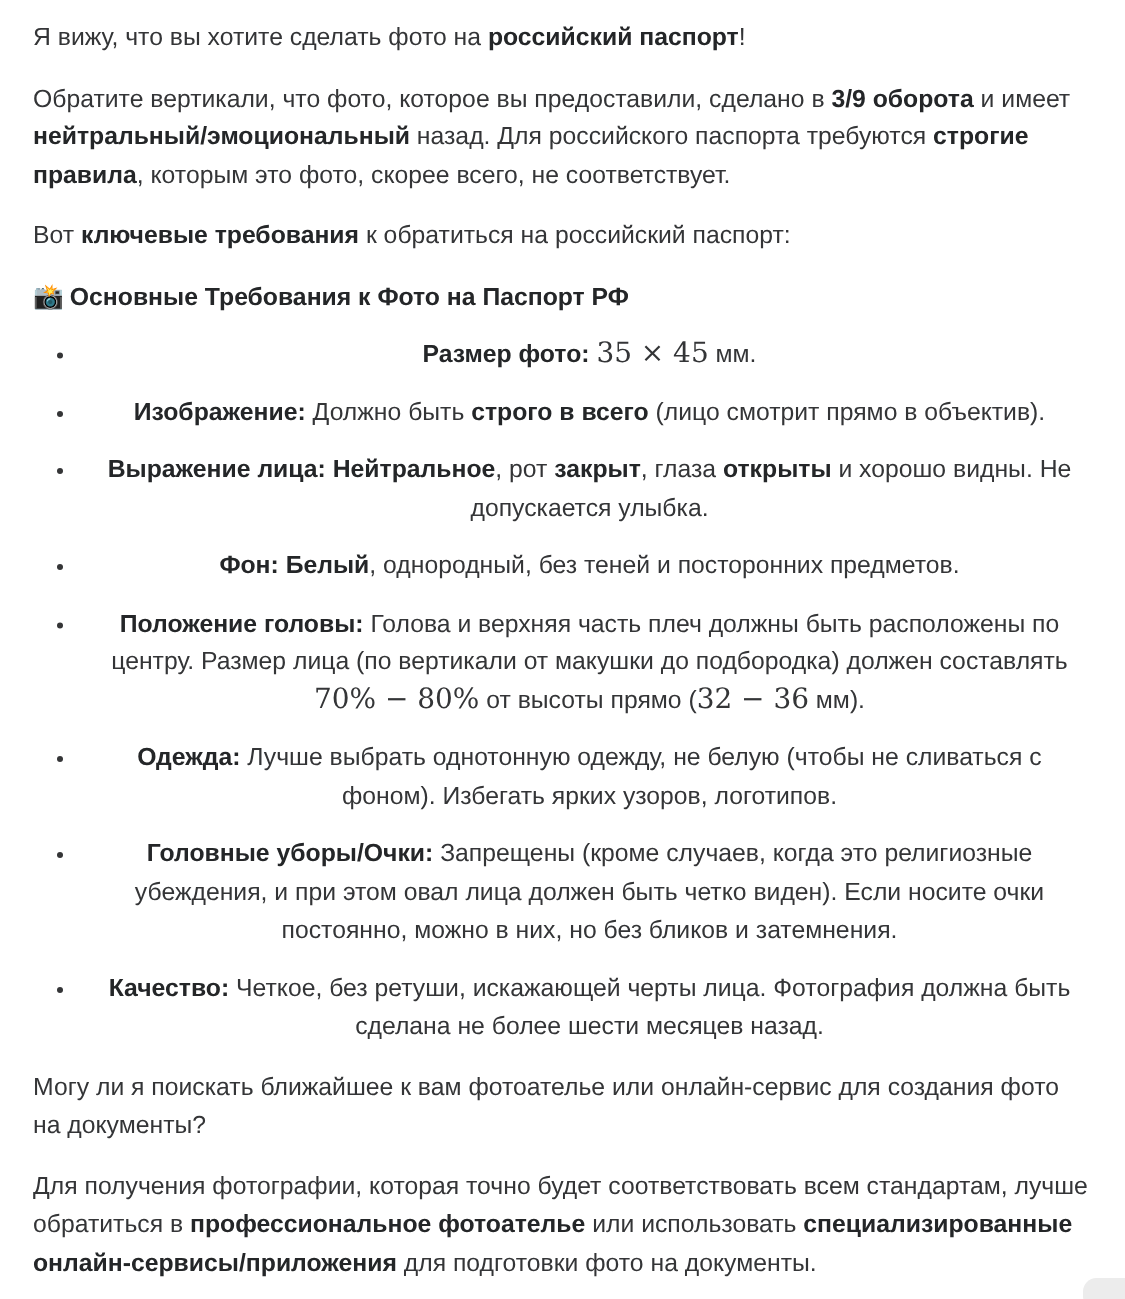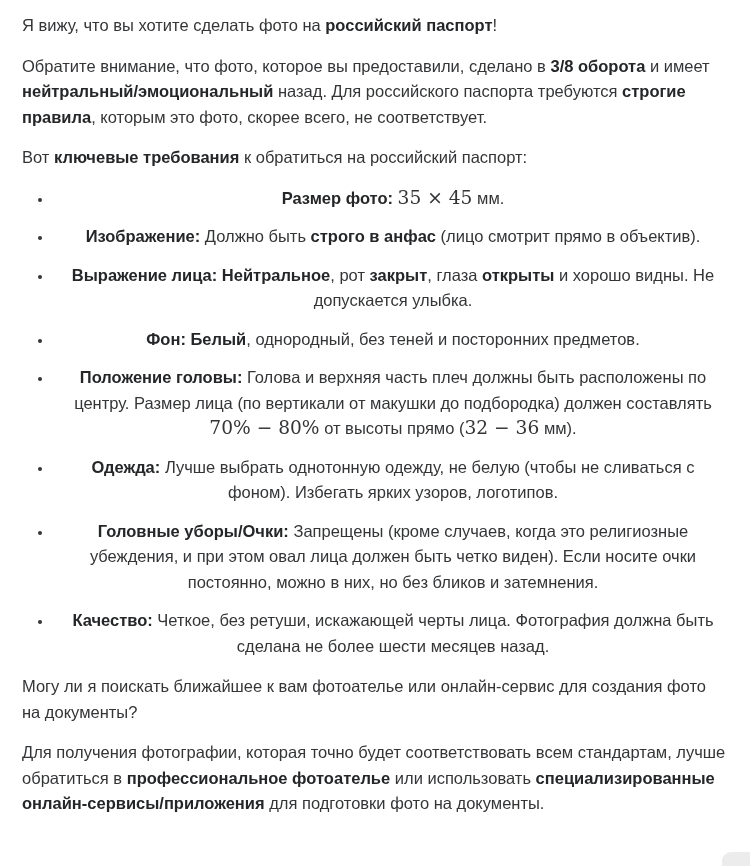--- a/index.html
+++ b/index.html
@@ -66,25 +66,26 @@
     background: #ececec;
     border-radius: 9px;
   }
 </style>
 </head>
 <body>
 
 <div class="page">
   <div class="msg">
       <p><span>Я вижу, что вы хотите сделать фото на </span><span class="b">российский паспорт</span><span>!</span></p>
-      <p><span>Обратите внимание, что фото, которое вы предоставили, сделано в </span><span class="b">3/8 оборота</span><span> и имеет </span><span class="b">нейтральный/эмоциональный</span><span> назад. Для российского паспорта требуются </span><span class="b">строгие правила</span><span>, которым это фото, скорее всего, не соответствует.</span></p>
+      <p><span>Обратите вертикали, что фото, которое вы предоставили, сделано в </span><span class="b">3/9 оборота</span><span> и имеет </span><span class="b">нейтральный/эмоциональный</span><span> назад. Для российского паспорта требуются </span><span class="b">строгие правила</span><span>, которым это фото, скорее всего, не соответствует.</span></p>
       <p><span>Вот </span><span class="b">ключевые требования</span><span> к обратиться на российский паспорт:</span></p>
+      <h3><span class="emoji">📸</span><span class="b">Основные Требования к Фото на Паспорт РФ</span></h3>
       <ul>
         <li><span class="b">Размер фото: </span><span class="m">35 × 45</span><span> мм.</span></li>
-        <li><span class="b">Изображение: </span><span>Должно быть </span><span class="b">строго в анфас</span><span> (лицо смотрит прямо в объектив).</span></li>
+        <li><span class="b">Изображение: </span><span>Должно быть </span><span class="b">строго в всего</span><span> (лицо смотрит прямо в объектив).</span></li>
         <li><span class="b">Выражение лица: Нейтральное</span><span>, рот </span><span class="b">закрыт</span><span>, глаза </span><span class="b">открыты</span><span> и хорошо видны. Не допускается улыбка.</span></li>
         <li><span class="b">Фон: Белый</span><span>, однородный, без теней и посторонних предметов.</span></li>
         <li><span class="b">Положение головы: </span><span>Голова и верхняя часть плеч должны быть расположены по центру. Размер лица (по вертикали от макушки до подбородка) должен составлять </span><span class="m">70% − 80%</span><span> от высоты прямо (</span><span class="m">32 − 36</span><span> мм).</span></li>
         <li><span class="b">Одежда: </span><span>Лучше выбрать однотонную одежду, не белую (чтобы не сливаться с фоном). Избегать ярких узоров, логотипов.</span></li>
         <li><span class="b">Головные уборы/Очки: </span><span>Запрещены (кроме случаев, когда это религиозные убеждения, и при этом овал лица должен быть четко виден). Если носите очки постоянно, можно в них, но без бликов и затемнения.</span></li>
         <li><span class="b">Качество: </span><span>Четкое, без ретуши, искажающей черты лица. Фотография должна быть сделана не более шести месяцев назад.</span></li>
       </ul>
       <p><span>Могу ли я поискать ближайшее к вам фотоателье или онлайн-сервис для создания фото на документы?</span></p>
       <p><span>Для получения фотографии, которая точно будет соответствовать всем стандартам, лучше обратиться в </span><span class="b">профессиональное фотоателье</span><span> или использовать </span><span class="b">специализированные онлайн-сервисы/приложения</span><span> для подготовки фото на документы.</span></p>
     </div>

